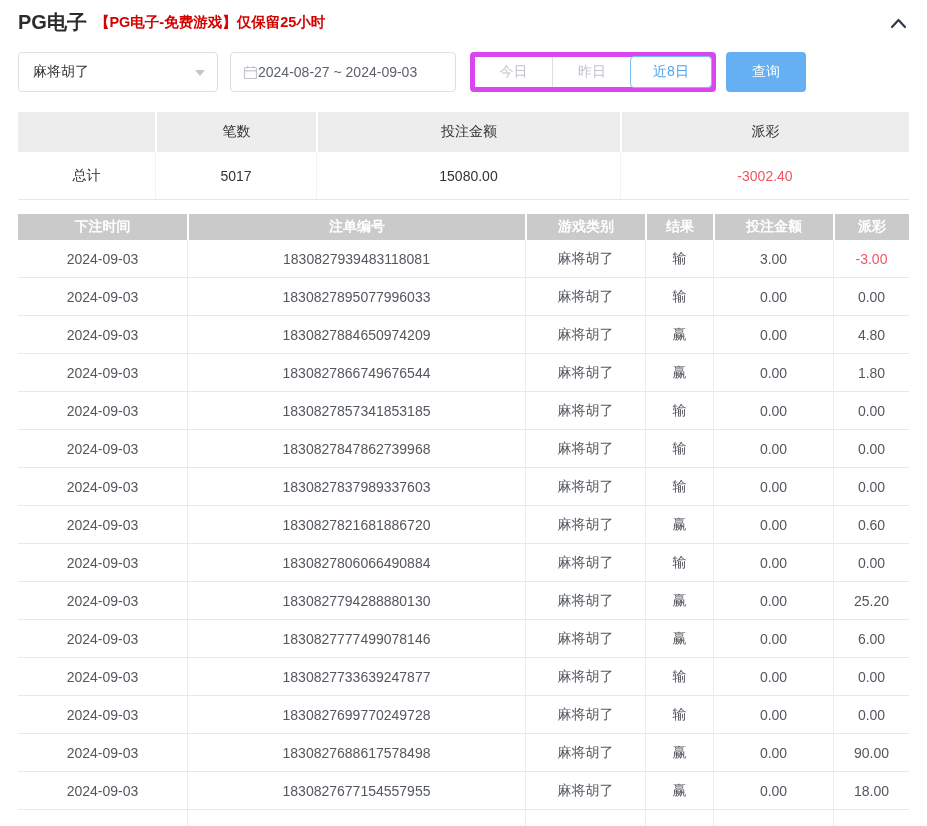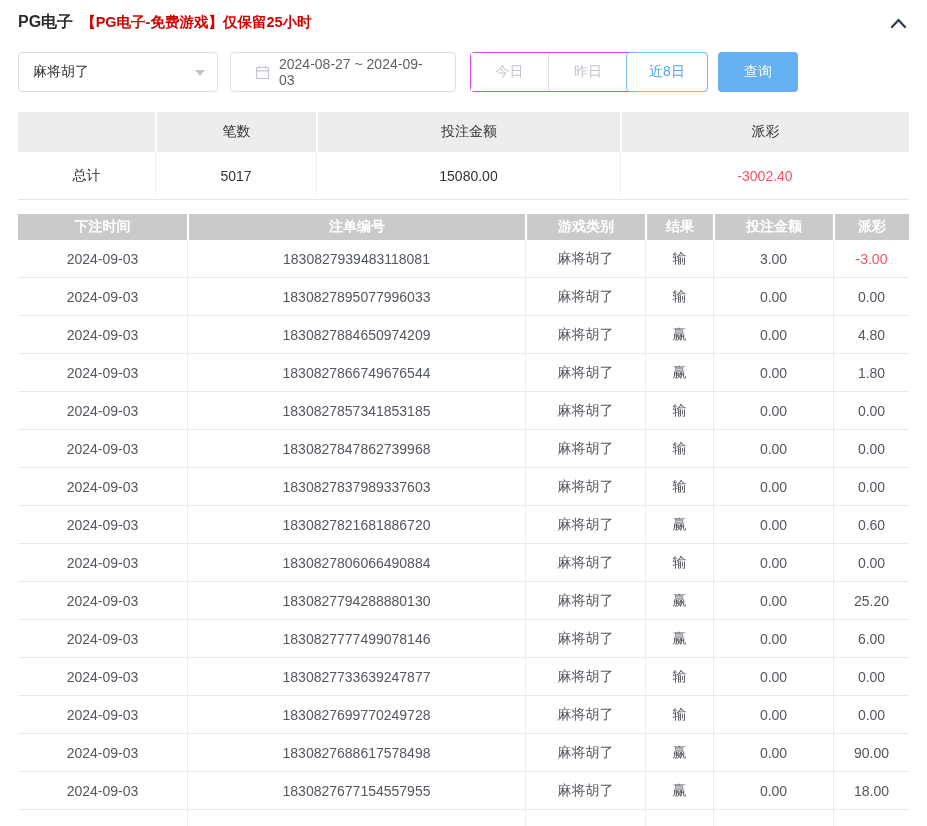--- a/index.html
+++ b/index.html
@@ -4,39 +4,39 @@
 <style>
   * { margin:0; padding:0; box-sizing:border-box; }
   body { background:#fff; }
   .page {
     width:927px; height:826px; overflow:hidden; position:relative;
     background:#fff; font-family:"Liberation Sans","DejaVu Sans",sans-serif;
     font-size:14px; color:#333;
   }
   
   .topbar { display:flex; align-items:center; padding:13px 18px 0 18px; height:31px; }
-  .page-title { font-weight:bold; font-size:16px; color:#2b2b2b; }
+  .page-title { font-weight:bold; font-size:20px; color:#2b2b2b; }
   .notice { font-weight:bold; font-size:14.5px; color:var(--notice-red,#d40000); margin-left:8px; }
   .collapse-btn { position:absolute; top:12px; right:17px; width:24px; height:22px;
     display:flex; align-items:center; justify-content:center; cursor:pointer; background:none; border:none; }
   
   .filters { display:flex; align-items:center; margin:21px 18px 0 18px; height:40px; }
   .select-box {
     width:200px; height:40px; border:1px solid #dcdfe6; border-radius:4px;
     display:flex; align-items:center; justify-content:space-between;
     padding:0 12px 0 14px; background:#fff; cursor:pointer;
   }
   .select-box .sel-text { color:#333; }
   .caret-down { width:0; height:0; border:5px solid transparent; border-top:6px solid #c0c4cc; margin-top:6px; }
   .date-box {
     width:226px; height:40px; border:1px solid #dcdfe6; border-radius:4px;
-    display:flex; align-items:center; gap:9px; padding:0 24px; margin-left:12px;
+    display:flex; align-items:center; padding:0 12px; margin-left:12px;
     background:#fff; color:#5d6269; cursor:pointer;
   }
-  .btn-group { display:flex; align-items:stretch; height:40px; border:1px solid #d946ef;
+  .btn-group { display:flex; align-items:stretch; height:40px; border:5px solid #d946ef;
     border-radius:4px; margin-left:14px; background:#fff; }
   .qbtn { min-width:78px; padding:0 20px; background:#fff; border:none; font-size:14px;
     color:#c0c4cc; cursor:pointer; font-family:inherit; }
   .qbtn.sep { border-right:1px solid #dcdfe6; }
   .qbtn.active {
     min-width:82px; border:1px solid #79bbf4; border-radius:4px; color:#4ea4ee;
     margin:-1px; position:relative; z-index:1; background:#fff;
   }
   .query-btn {
     margin-left:10px; width:80px; height:40px; border:none; border-radius:4px;

